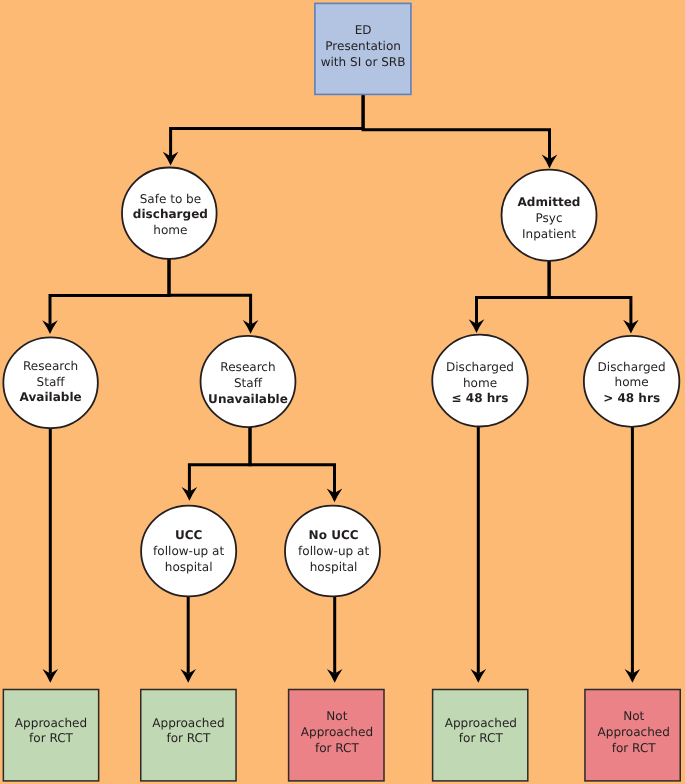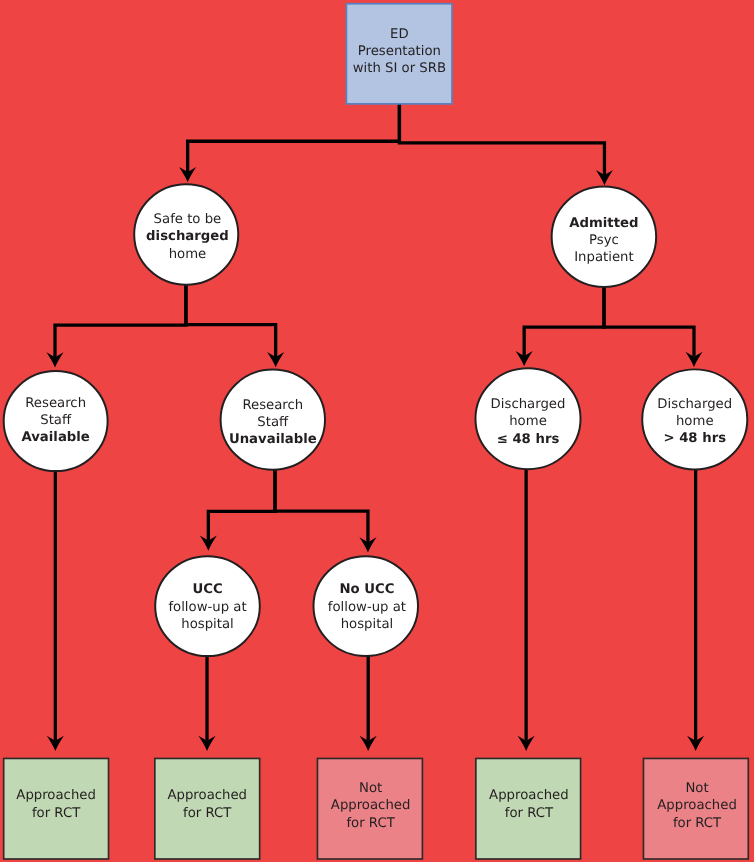--- a/index.html
+++ b/index.html
@@ -1,18 +1,18 @@
 <!DOCTYPE html>
 <html><head>
 <meta charset="utf-8">
 <title>Flowchart</title>
 <style>
   html,body{margin:0;padding:0;background:#fdfdfd;}
   body{width:685px;height:784px;overflow:hidden;font-family:"DejaVu Sans",sans-serif;-webkit-font-smoothing:antialiased;-moz-osx-font-smoothing:grayscale;text-rendering:geometricPrecision;}
-  #stage{position:relative;width:685px;height:784px;background:#ef4444;}
+  #stage{position:relative;width:685px;height:784px;background:#fdba74;}
   svg#chart{position:absolute;left:0;top:0;width:685px;height:784px;display:block;will-change:transform;transform:translateZ(0);}
   .nlabel{font-family:"DejaVu Sans",sans-serif;font-size:12.05px;fill:#231f20;-webkit-font-smoothing:antialiased;}
   .nlabel tspan.b{font-weight:bold;}
   .edge{fill:none;stroke:#000000;stroke-width:3;stroke-linecap:butt;stroke-linejoin:miter;}
   .arrowhead{fill:#000000;stroke:none;}
 </style>
 </head>
 <body>
 
 <div id="stage">

